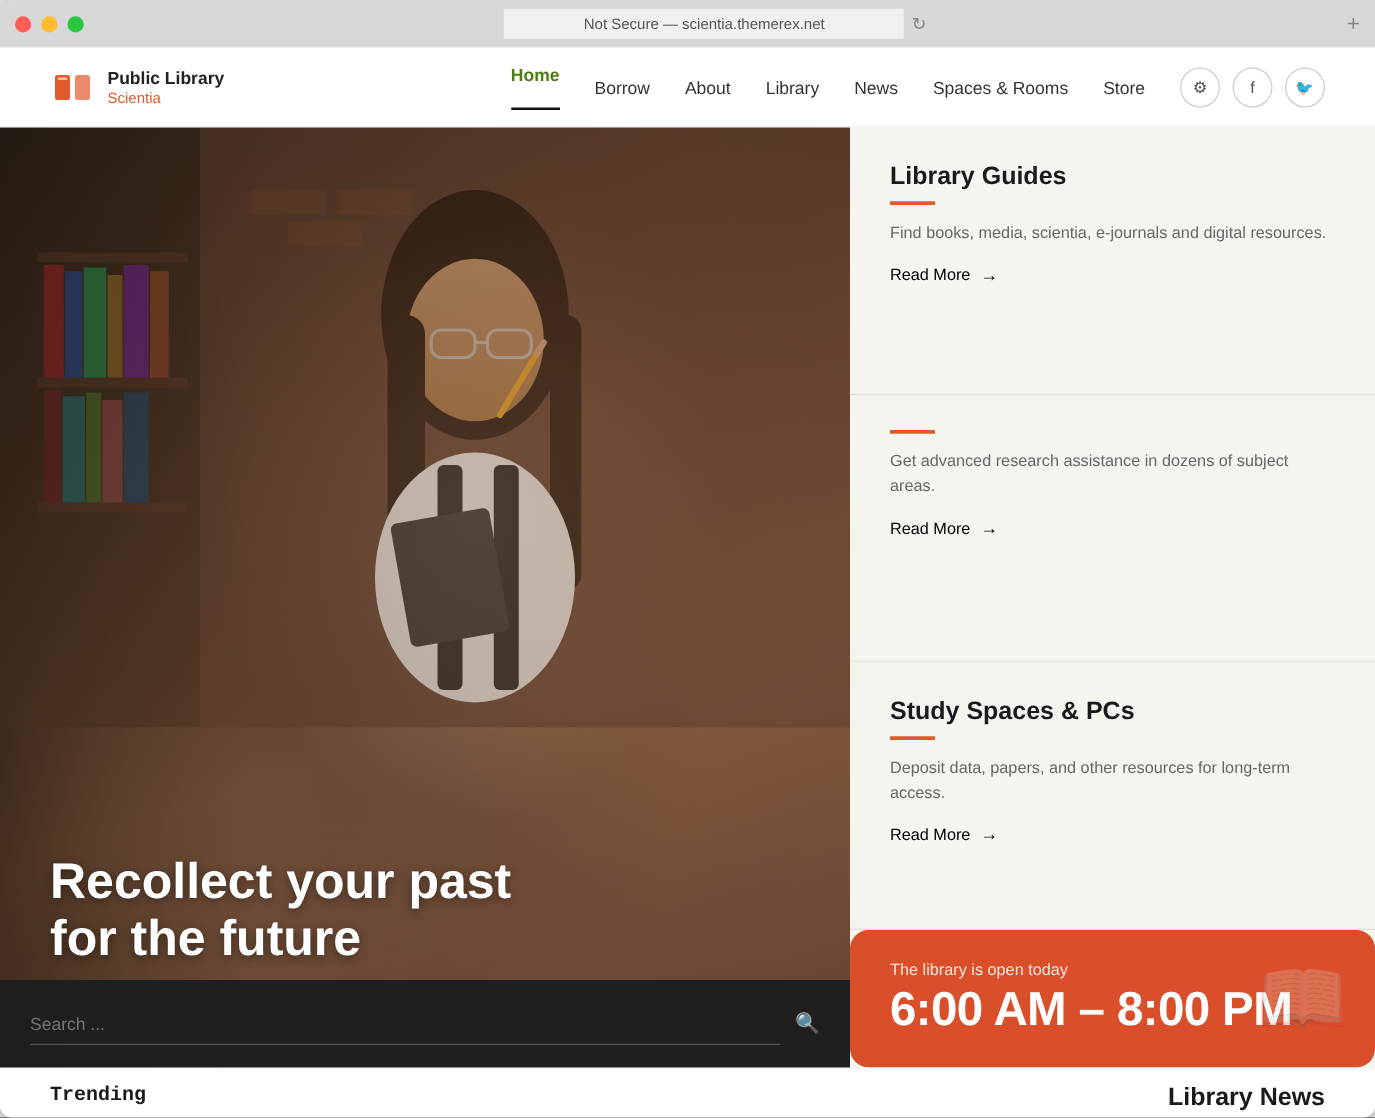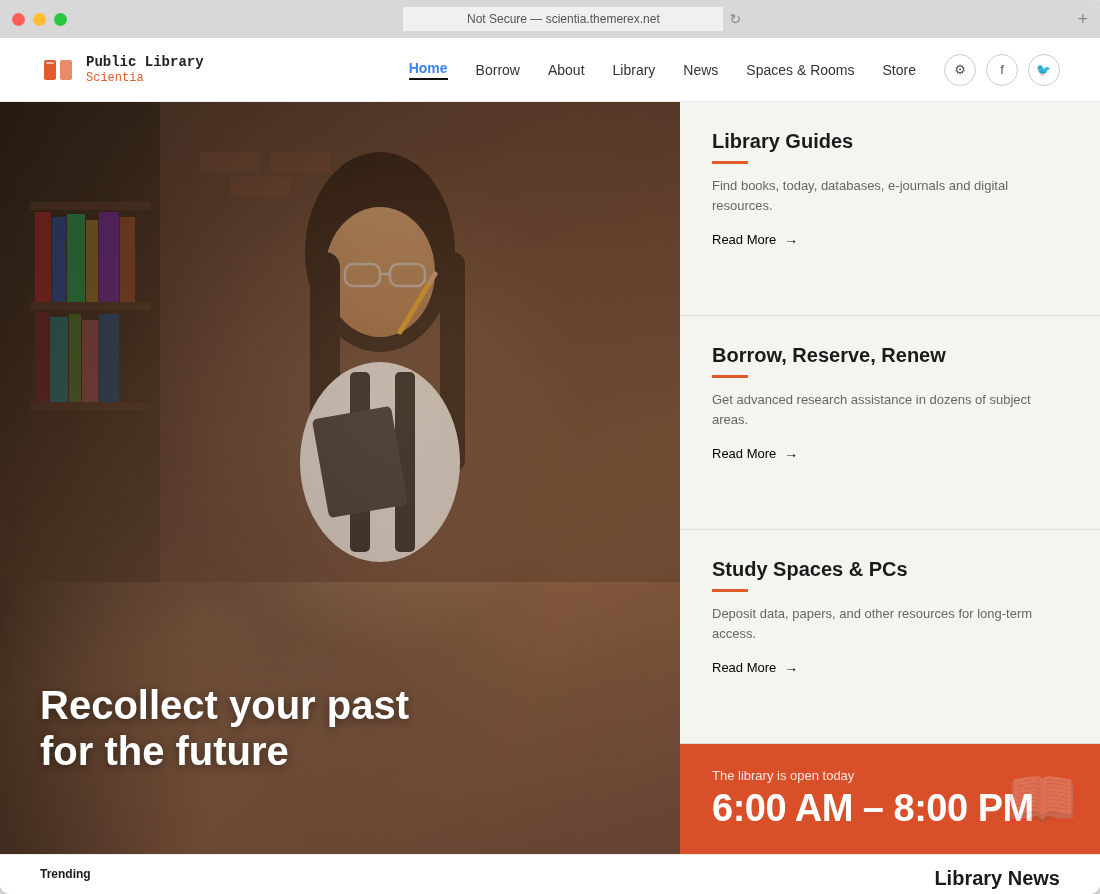--- a/index.html
+++ b/index.html
@@ -103,21 +103,20 @@
       display: flex;
       align-items: center;
       flex-shrink: 0;
     }
 
     .site-logo {
       display: flex;
       align-items: center;
       gap: 10px;
       margin-right: auto;
-      font-family: Liberation Mono, monospace;
     }
 
     .logo-icon {
       width: 36px;
       height: 36px;
       display: flex;
       align-items: center;
       justify-content: center;
     }
 
@@ -147,24 +146,24 @@
 
     .nav-item {
       font-size: 14px;
       color: #333;
       text-decoration: none;
       cursor: pointer;
       white-space: nowrap;
     }
 
     .nav-item.active {
-      color: #3b82f6;
+      color: #4d7c0f;
       font-weight: 600;
       border-bottom: 2px solid #111;
-      padding-bottom: 2px;
+      padding-bottom: 18px;
       text-align: center;
     }
 
     .header-icons {
       display: flex;
       align-items: center;
       gap: 10px;
       margin-left: 28px;
     }
 
@@ -332,20 +331,21 @@
       font-size: 14px;
     }
 
     
     .hours-banner {
       background: #d94f2a;
       padding: 24px 32px;
       flex-shrink: 0;
       position: relative;
       overflow: hidden;
+      border-radius: 15px;
     }
 
     .hours-label {
       font-size: 13px;
       color: rgba(255,255,255,0.85);
       margin-bottom: 4px;
     }
 
     .hours-time {
       font-size: 38px;
@@ -369,24 +369,25 @@
       height: 40px;
       background: #fff;
       display: flex;
       align-items: flex-start;
       padding: 12px 40px 0;
       border-top: 1px solid #eee;
       flex-shrink: 0;
     }
 
     .bottom-peek-title {
-      font-size: 12px;
+      font-size: 16px;
       font-weight: 700;
       color: #1a1a1a;
       margin-right: auto;
+      font-family: Liberation Mono, monospace;
     }
 
     .bottom-peek-title-right {
       font-size: 20px;
       font-weight: 700;
       color: #1a1a1a;
     }
   </style>
 </head>
 <body>
@@ -509,36 +510,39 @@
 
               <line x1="400" y1="230" x2="430" y2="180" stroke="#e8a020" stroke-width="5" stroke-linecap="round"></line>
               <line x1="430" y1="180" x2="435" y2="172" stroke="#d4a080" stroke-width="5" stroke-linecap="round"></line>
             </svg>
           </div>
 
           <div class="hero-text-overlay">
             <h1 class="hero-headline">Recollect your past<br>for the future</h1>
           </div>
 
+          <div class="hero-search-bar">
+            <input class="search-input-field" type="text" placeholder="Search ..." style="">
+            <span class="search-icon-btn">🔍</span>
+          </div>
         </div>
 
         <div class="hero-right">
 
           <div class="guide-panel">
             <h2 class="guide-panel-title">Library Guides</h2>
             <div class="guide-panel-accent"></div>
-            <p class="guide-panel-desc">Find books, today, databases, e-journals and digital resources.</p>
+            <p class="guide-panel-desc">Find books, media, scientia, e-journals and digital resources.</p>
             <a class="read-more-link">
               <span>Read More</span>
               <span class="read-more-arrow">→</span>
             </a>
           </div>
 
           <div class="guide-panel">
-            <h2 class="guide-panel-title">Borrow, Reserve, Renew</h2>
             <div class="guide-panel-accent"></div>
             <p class="guide-panel-desc">Get advanced research assistance in dozens of subject areas.</p>
             <a class="read-more-link">
               <span>Read More</span>
               <span class="read-more-arrow">→</span>
             </a>
           </div>
 
           <div class="guide-panel">
             <h2 class="guide-panel-title">Study Spaces &amp; PCs</h2>

